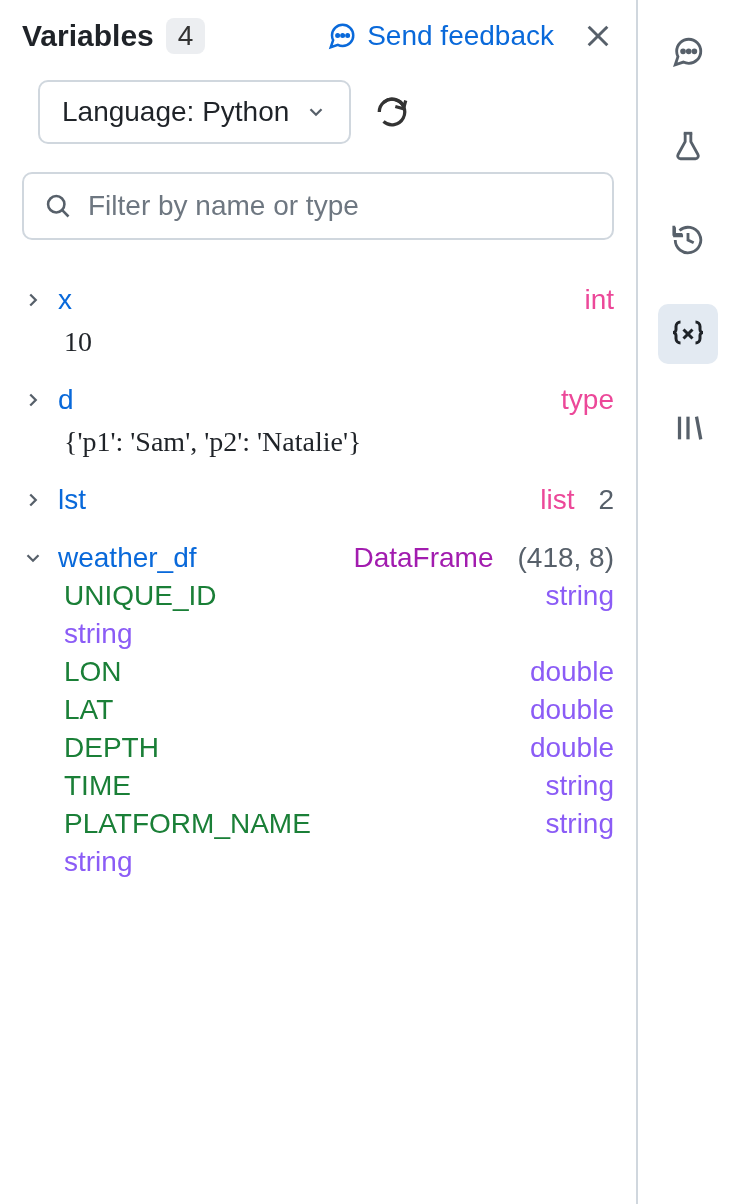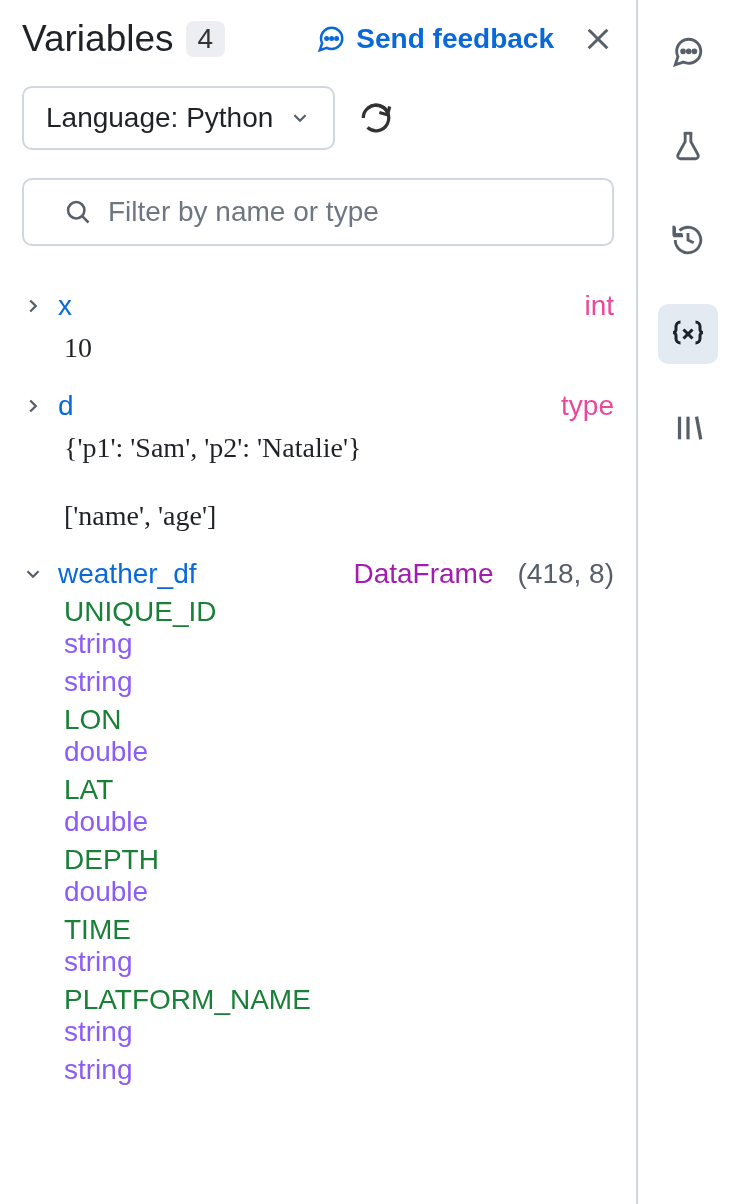--- a/index.html
+++ b/index.html
@@ -41,74 +41,75 @@
     background: #e3eaf2;
     color: #1f2328;
   }
   .header-row {
     display: flex;
     align-items: center;
     gap: 12px;
     margin-bottom: 26px;
   }
   .title {
-    font-weight: 400;
-    font-size: 37px;
+    font-weight: 700;
+    font-size: 30px;
   }
   .count-badge {
     background: #eceef1;
     color: #333;
     border-radius: 8px;
     padding: 2px 12px;
     font-size: 28px;
     font-weight: 500;
   }
   .spacer { flex: 1; }
   .feedback-link {
     color: #0969da;
     display: flex;
     align-items: center;
     gap: 10px;
     font-size: 28px;
-    font-weight: 700;
+    font-weight: 400;
     cursor: pointer;
   }
   .close-btn {
     margin-left: 16px;
     color: #57606a;
     cursor: pointer;
     display: flex;
     align-items: center;
   }
   .controls-row {
     display: flex;
     align-items: center;
     gap: 24px;
     margin-bottom: 28px;
+    margin-left: 16px;
   }
   .lang-select {
     border: 2px solid #d0d7de;
     border-radius: 10px;
     padding: 14px 22px;
     display: flex;
     align-items: center;
     gap: 16px;
     font-size: 28px;
     cursor: pointer;
   }
   .refresh-btn {
     cursor: pointer;
     color: #333;
   }
   .filter-box {
     border: 2px solid #d0d7de;
     border-radius: 10px;
     display: flex;
     align-items: center;
-    padding: 16px 40px;
+    padding: 16px 20px;
     gap: 16px;
     margin-bottom: 36px;
   }
   .filter-input {
     border: none;
     outline: none;
     font-size: 28px;
     flex: 1;
     color: #1f2328;
   }
@@ -135,21 +136,20 @@
   .df-cols {
     padding: 6px 0 0 42px;
     display: flex;
     flex-direction: column;
     gap: 6px;
   }
   .df-col-row {
     display: flex;
     justify-content: space-between;
     font-size: 28px;
-    flex-direction: column;
   }
   .df-col-name { color: #1a7f37; }
   .df-col-type { color: #8b5cf6; }
   svg { display: block; }
 </style>
 </head>
 <body>
 
 <div class="main-panel">
 
@@ -226,21 +226,31 @@
               <polyline points="9 6 15 12 9 18"></polyline>
             </svg>
           </span>
           <span class="var-name">d</span>
           <span class="spacer"></span>
           <span class="var-type ">type</span>
         </div>
         <div class="var-value">{'p1': 'Sam', 'p2': 'Natalie'}</div>
       </div>
       <div class="var-item">
-        <div class="var-value">['name', 'age']</div>
+        <div class="var-header">
+          <span class="chevron">
+            <svg width="22" height="22" viewBox="0 0 24 24" fill="none" stroke="currentColor" stroke-width="2.5">
+              <polyline points="9 6 15 12 9 18"></polyline>
+            </svg>
+          </span>
+          <span class="var-name">lst</span>
+          <span class="spacer"></span>
+          <span class="var-type ">list</span>
+          <span class="var-extra">2</span>
+        </div>
       </div>
       <div class="var-item">
         <div class="var-header">
           <span class="chevron">
             <svg width="22" height="22" viewBox="0 0 24 24" fill="none" stroke="currentColor" stroke-width="2.5">
               <polyline points="6 9 12 15 18 9"></polyline>
             </svg>
           </span>
           <span class="var-name">weather_df</span>
           <span class="spacer"></span>

